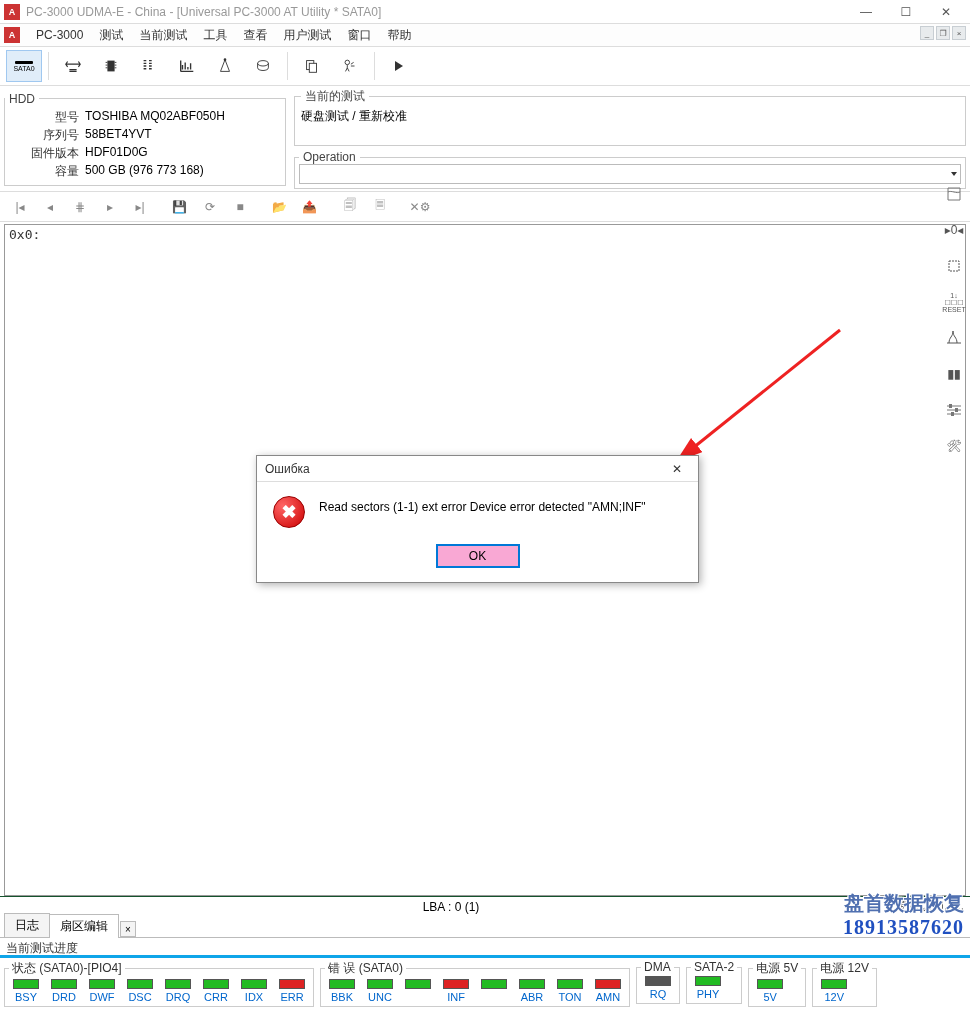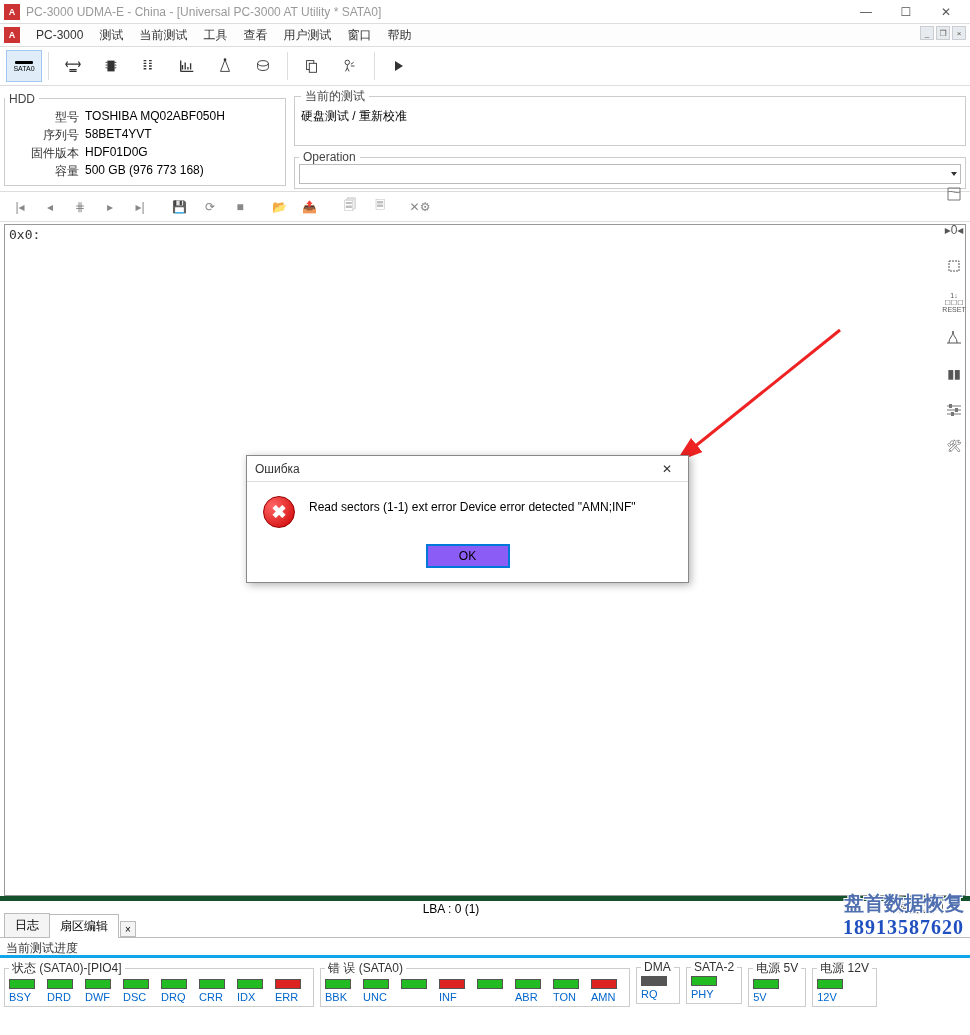--- a/index.html
+++ b/index.html
@@ -39,47 +39,47 @@
 .toolbar2 .tb { width: 28px; height: 24px; display: flex; align-items: center; justify-content: center; color: #888; }
 .toolbar2 .sep2 { width: 8px; }
 
 .editor { position: relative; border: 1px solid #999; margin: 2px 4px 0 4px; height: 672px; background: #fff; font-family: Consolas, monospace; padding: 2px 4px; font-size: 13px; color: #333; }
 
 .right-pal { position: absolute; right: 2px; top: 183px; width: 28px; display: flex; flex-direction: column; gap: 14px; align-items: center; }
 .right-pal .rp { width: 22px; height: 22px; display: flex; align-items: center; justify-content: center; color: #555; }
 
 .arrow { position: absolute; pointer-events: none; }
 
-.dialog { position: absolute; left: 246px; top: 455px; width: 443px; background: #fff; border: 1px solid #888; box-shadow: 2px 2px 8px rgba(0,0,0,.3); }
+.dialog { position: absolute; left: 256px; top: 455px; width: 443px; background: #fff; border: 1px solid #888; box-shadow: 2px 2px 8px rgba(0,0,0,.3); }
 .dlg-title { height: 26px; display: flex; align-items: center; padding: 0 8px; font-size: 12px; color: #333; background: #fff; border-bottom: 1px solid #ddd; }
 .dlg-title .spacer { flex: 1; }
 .dlg-close { width: 26px; height: 22px; display:flex; align-items:center; justify-content:center; }
 .dlg-body { padding: 14px 16px 10px; display: flex; align-items: flex-start; gap: 14px; }
 .err-icon { width: 32px; height: 32px; border-radius: 50%; background: radial-gradient(circle at 30% 30%, #f66, #c00); display:flex; align-items:center; justify-content:center; color:#fff; font-size:18px; font-weight:bold; border:1px solid #900; }
 .dlg-btns { text-align: center; padding: 6px 0 14px; }
-.dlg-btns button { width: 84px; height: 24px; border: 2px solid #0078d7; background: #8b5cf6; font-size: 12px; }
-
-.status-line { display: flex; align-items: center; height: 20px; padding: 0 6px; border-top: 5px solid #14532d; }
+.dlg-btns button { width: 84px; height: 24px; border: 2px solid #0078d7; background: #f9a8d4; font-size: 12px; }
+
+.status-line { display: flex; align-items: center; height: 20px; padding: 0 6px; border-top: 1px solid #14532d; }
 .status-line .seg { flex: 1; }
 .status-line .lba { text-align: center; }
 .status-line .acc { color: #444; }
 
 .tabs-row { height: 22px; display: flex; align-items: flex-end; padding: 0 4px; gap: 0; border-bottom: 1px solid #bbb; }
 .tabs-row .tab { padding: 3px 10px; border: 1px solid #bbb; border-bottom: none; background: #f4f4f4; font-size: 12px; margin-right: -1px; }
 .tabs-row .tab.active { background: #fff; position: relative; top: 1px; }
 .tabs-row .tabx { width: 16px; height: 16px; border: 1px solid #bbb; display:flex; align-items:center; justify-content:center; margin-left: 2px; font-size:10px; background:#f4f4f4; }
 
 .progress-row { height: 20px; padding: 2px 6px; border-bottom: 3px solid #0ea5e9; color: #333; }
 
 .footer { padding: 2px 4px 4px; }
 .fs-row { display: flex; gap: 6px; align-items: flex-start; }
 .fs-row fieldset { border: 1px solid #ccc; padding: 2px 4px 3px; }
 .fs-row legend { padding: 0 3px; font-size: 12px; color: #333; }
 .leds { display: flex; gap: 4px; }
-.led { display: flex; flex-direction: column; align-items: flex-start; width: 34px; }
+.led { display: flex; flex-direction: column; align-items: center; width: 34px; }
 .led .box { width: 26px; height: 10px; border: 1px solid #555; }
 .led .lbl { font-size: 11px; color: #06c; margin-top: 2px; }
 .g { background: #2b2; } .r { background: #d22; } .k { background: #555; }
 
 .watermark { position: absolute; right: 6px; bottom: 96px; text-align: right; color: #5070b0; font-size: 20px; font-weight: 600; text-shadow: 1px 1px 0 #fff, -1px -1px 0 #fff, 1px -1px 0 #fff, -1px 1px 0 #fff; font-family: "Microsoft YaHei"; line-height: 1.2; }
 .watermark .ph { color: #2050c0; letter-spacing: 1px; }
 
 svg.tbico { width: 18px; height: 18px; }
 .tri { width: 0; height: 0; border-left: 8px solid #333; border-top: 5px solid transparent; border-bottom: 5px solid transparent; }
 .tri-sm { width: 0; height: 0; border-top: 4px solid #333; border-left: 3px solid transparent; border-right: 3px solid transparent; }

